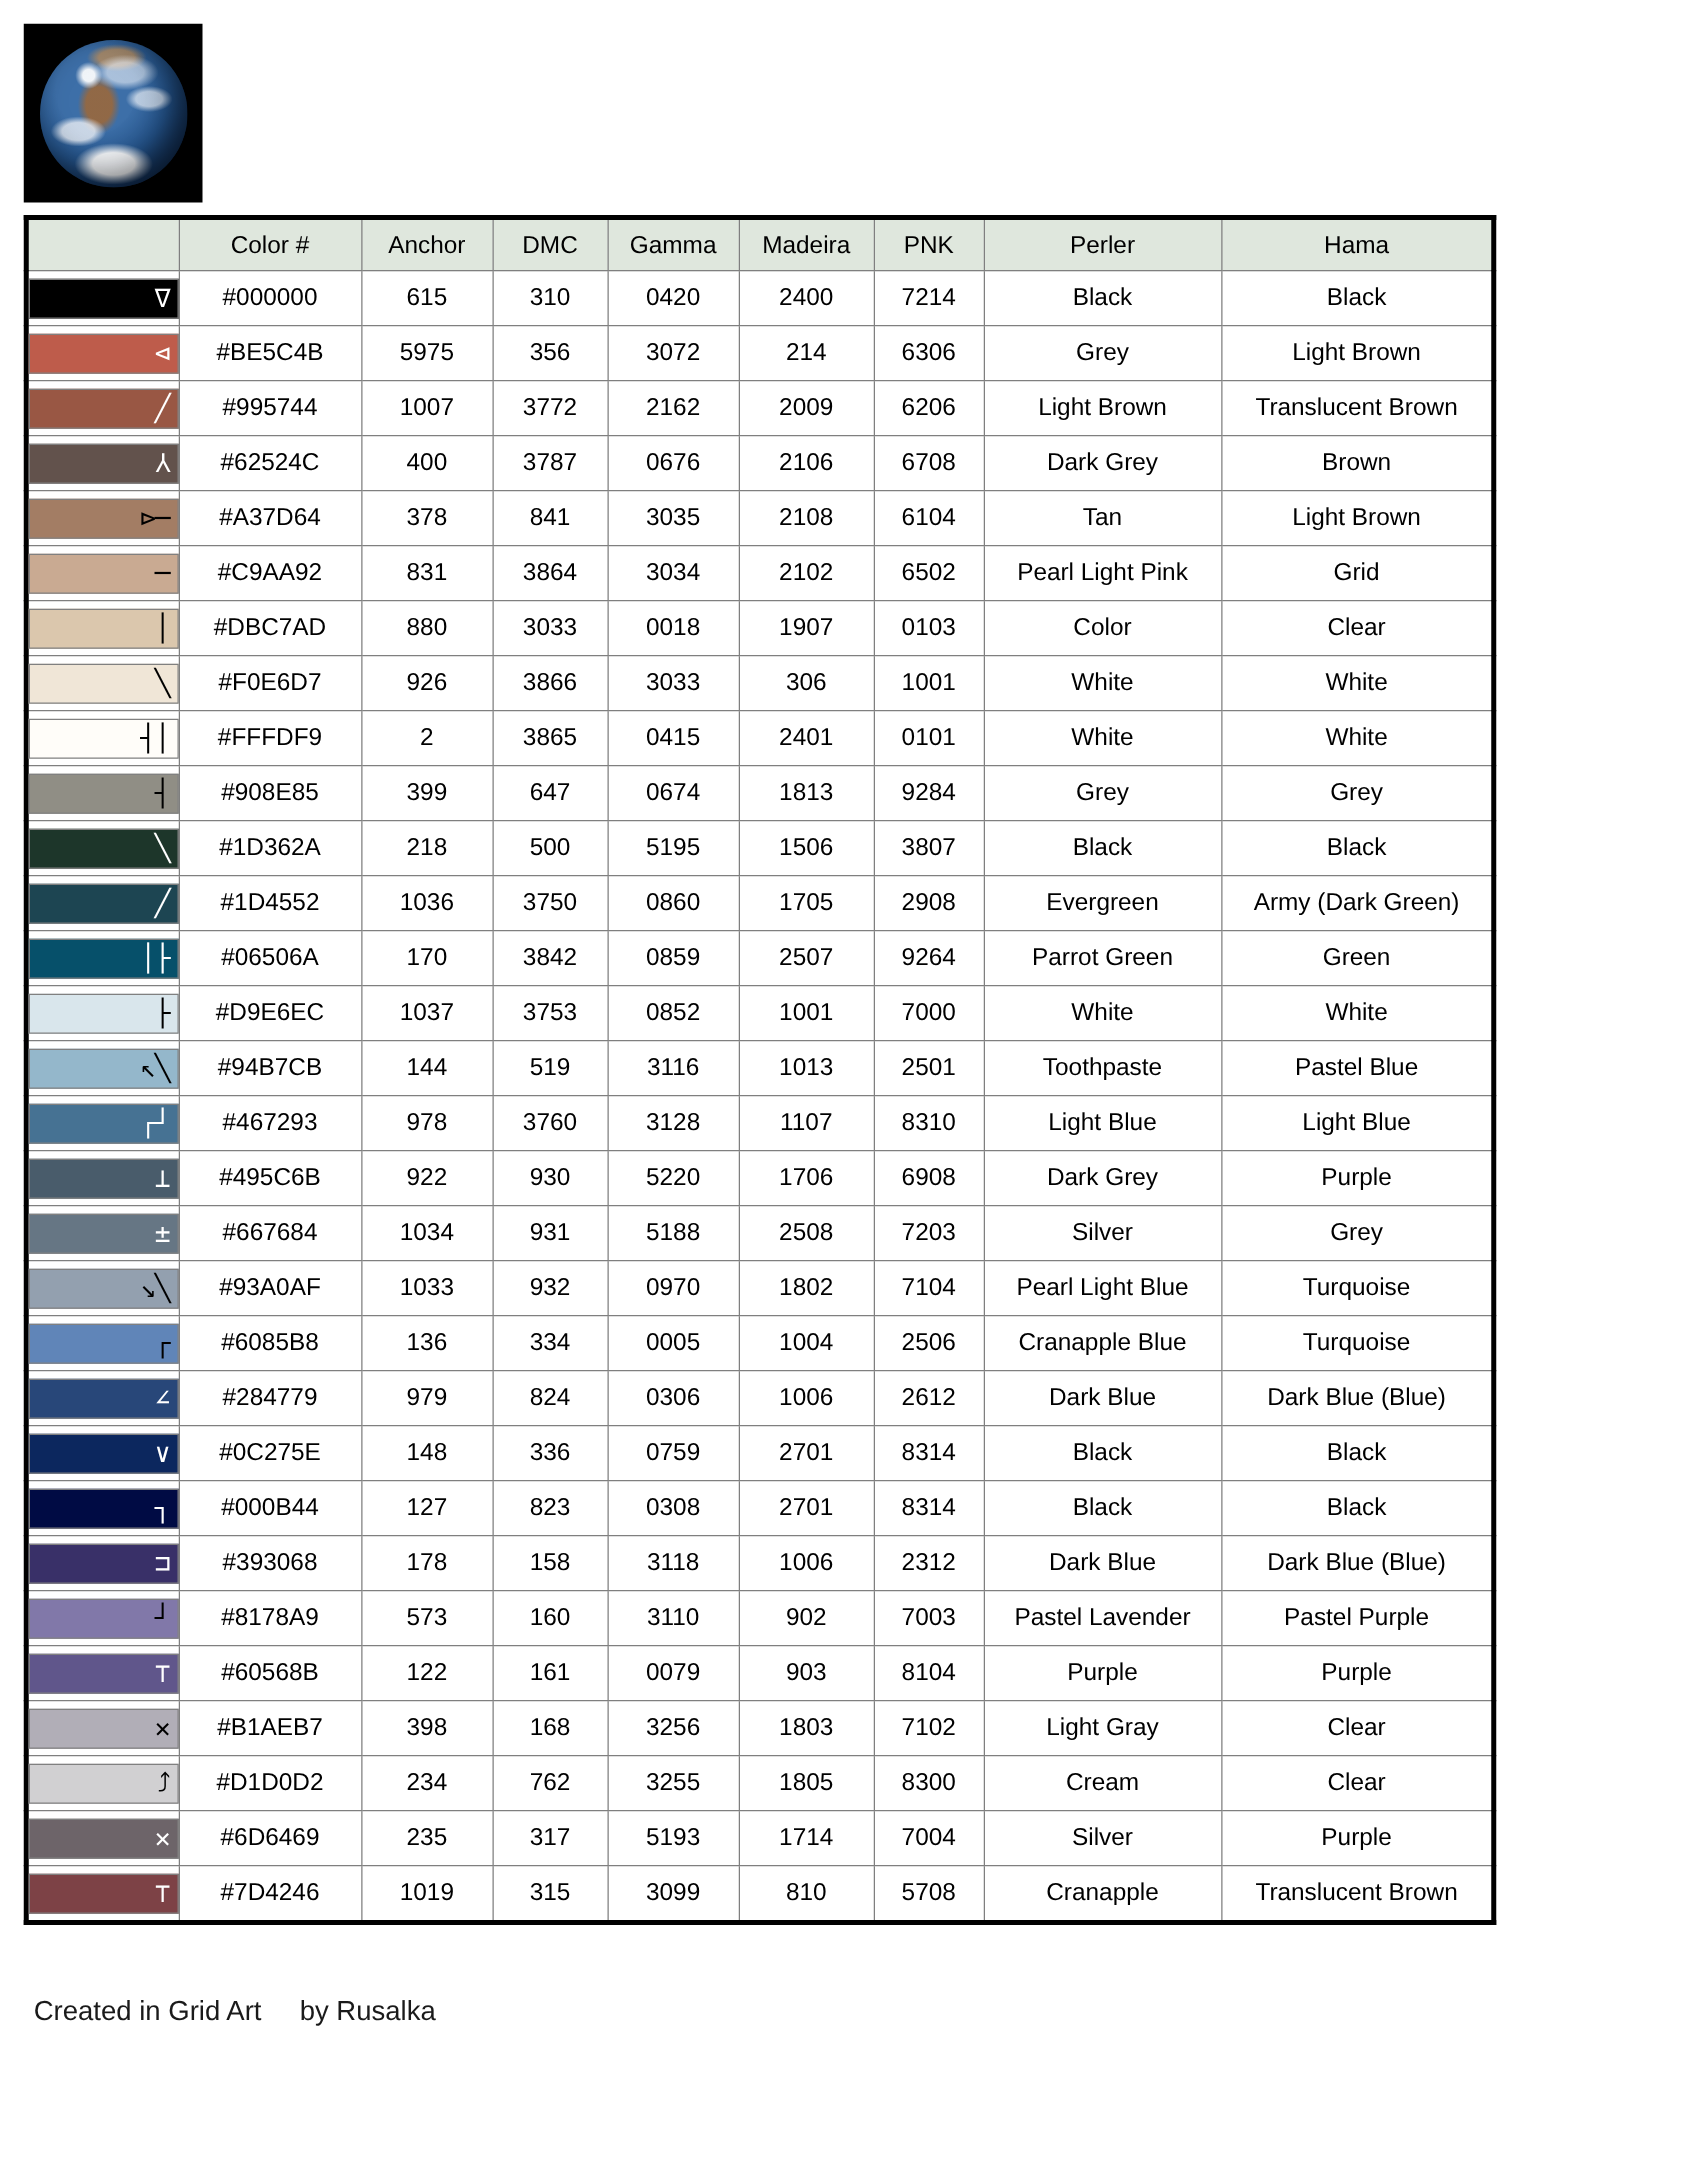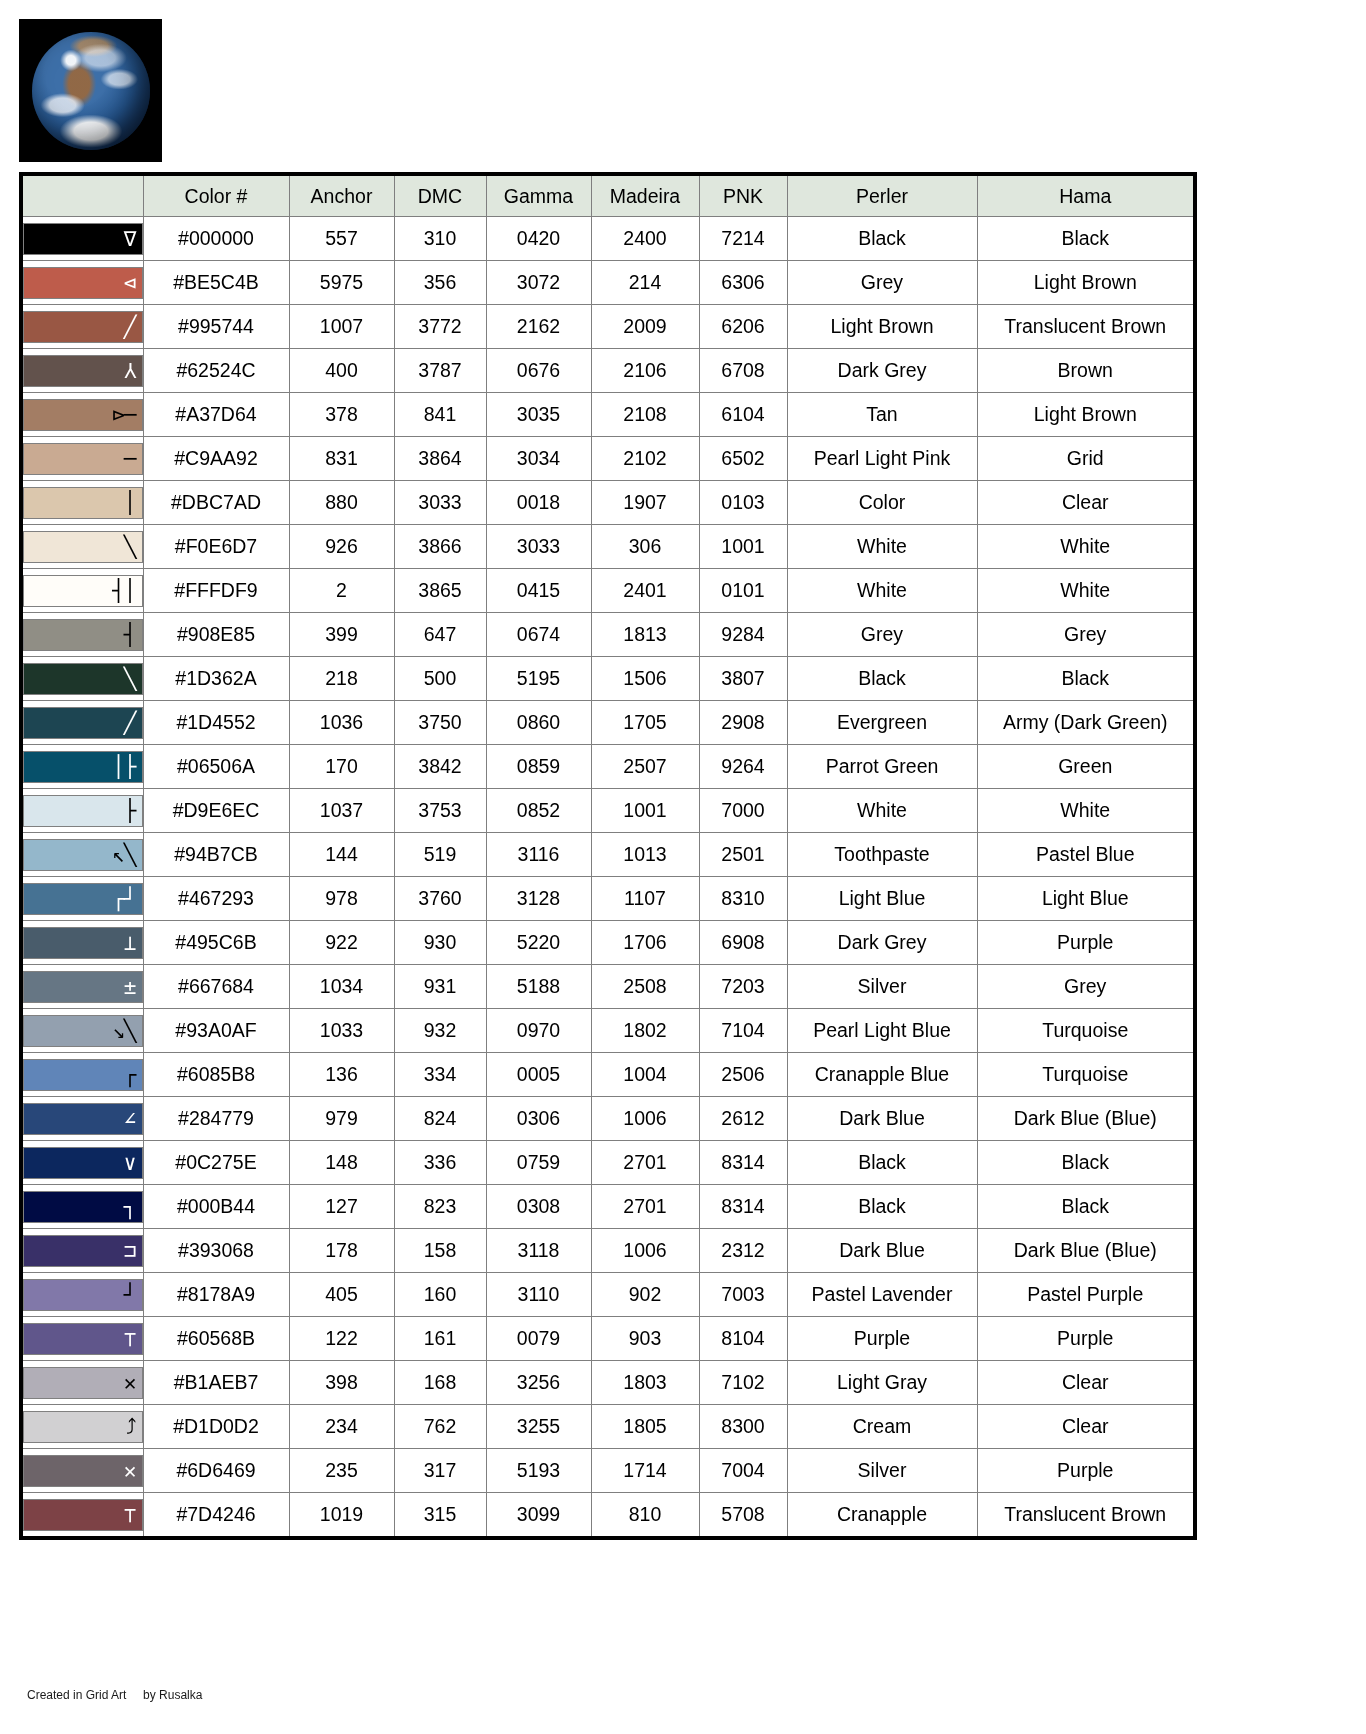--- a/index.html
+++ b/index.html
@@ -100,22 +100,22 @@
     font-family: "DejaVu Sans Mono", monospace;
     font-size: 21px;
     line-height: 1;
     letter-spacing: -1px;
     white-space: nowrap;
   }
 
   #footer-note {
     position: absolute;
     left: 27px;
-    top: 1688px;
-    font-size: 12px;
+    top: 1596px;
+    font-size: 22px;
     white-space: pre;
     color: #1a1a1a;
   }
 </style>
 </head>
 <body>
 
 <div id="earth-thumb">
   <div class="globe"></div>
 </div>
@@ -146,21 +146,21 @@
     </tr>
   </thead>
   <tbody id="table-body">
       <tr>
         <td class="swatch-cell">
           <span class="swatch" style="background: rgb(0, 0, 0);">
             <span class="sym" style="color: rgb(255, 255, 255);">∇</span>
           </span>
         </td>
         <td>#000000</td>
-        <td>557</td>
+        <td>615</td>
         <td>310</td>
         <td>0420</td>
         <td>2400</td>
         <td>7214</td>
         <td>Black</td>
         <td>Black</td>
       </tr>
       <tr>
         <td class="swatch-cell">
           <span class="swatch" style="background: rgb(190, 92, 75);">
@@ -506,21 +506,21 @@
         <td>Dark Blue</td>
         <td>Dark Blue (Blue)</td>
       </tr>
       <tr>
         <td class="swatch-cell">
           <span class="swatch" style="background: rgb(129, 120, 169);">
             <span class="sym" style="color: rgb(0, 0, 0);">┘</span>
           </span>
         </td>
         <td>#8178A9</td>
-        <td>405</td>
+        <td>573</td>
         <td>160</td>
         <td>3110</td>
         <td>902</td>
         <td>7003</td>
         <td>Pastel Lavender</td>
         <td>Pastel Purple</td>
       </tr>
       <tr>
         <td class="swatch-cell">
           <span class="swatch" style="background: rgb(96, 86, 139);">

